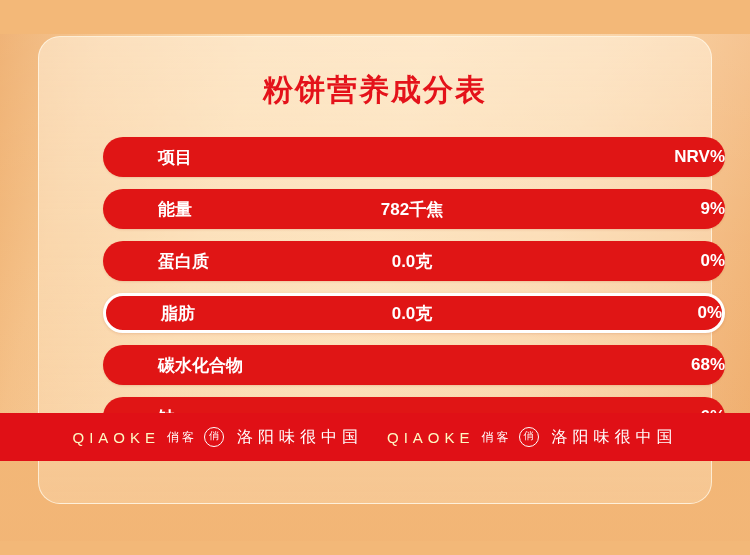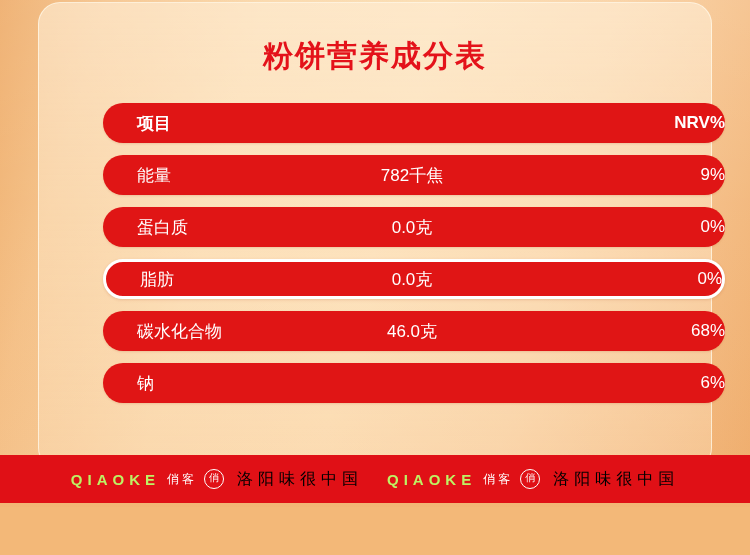--- a/index.html
+++ b/index.html
@@ -10,36 +10,37 @@
     width: 750px;
     height: 555px;
     overflow: hidden;
     font-family: "Liberation Sans", "DejaVu Sans", sans-serif;
     background: #f3b878;
   }
 
   .page {
     position: relative;
     width: 750px;
-    height: 503px;
+    height: 427px;
     background: linear-gradient(100deg,
         #f0ad6b 0%,
         #f6c78f 14%,
         #fbd9ab 34%,
         #fbd8a8 56%,
         #f8cb96 76%,
         #f2b madeup 0%);
     background: linear-gradient(105deg,
         #eeab68 0%,
         #f5c289 12%,
         #fad6a6 30%,
         #fbdbae 50%,
         #f9d0a0 70%,
         #f4bc83 88%,
         #efae6d 100%);
+    margin-top: 34px;
   }
 
   
   .page::before {
     content: "";
     position: absolute;
     left: 0; right: 0; top: 0; height: 507px;
     background: linear-gradient(180deg,
         rgba(255,255,255,0.10) 0%,
         rgba(255,255,255,0.02) 40%,
@@ -99,27 +100,27 @@
   .row:last-child { margin-bottom: 0; }
 
   .row.highlight {
     border: 3px solid #ffffff;
     box-shadow: 0 1px 3px rgba(180,80,40,0.22);
   }
 
   .cell {
     color: #ffffff;
     font-size: 17px;
-    font-weight: normal;
+    font-weight: bold;
     white-space: nowrap;
   }
 
   .c-name {
     position: absolute;
-    left: 34px;
+    left: 55px;
     text-align: left;
   }
   .c-amount {
     position: absolute;
     left: 0;
     right: 0;
     text-align: center;
     margin-left: -4px;
   }
   .c-nrv {
@@ -151,45 +152,45 @@
     gap: 24px;
     white-space: nowrap;
   }
   .brand-unit {
     display: flex;
     align-items: center;
     gap: 7px;
     white-space: nowrap;
   }
   .brand-latin {
-    color: #bef264;
+    color: #fef9c3;
     font-size: 15px;
     letter-spacing: 5px;
-    font-weight: bold;
+    font-weight: normal;
   }
   .brand-cn {
     color: #ffffff;
     font-size: 12px;
     letter-spacing: 3px;
     font-weight: normal;
   }
   .brand-mark {
     width: 18px;
     height: 18px;
     border-radius: 50%;
     border: 1.4px solid #ffffff;
     color: #ffffff;
     font-size: 10px;
     line-height: 16px;
     text-align: center;
     display: inline-block;
     flex: none;
   }
   .brand-slogan {
-    color: #000000;
+    color: #ffffff;
     font-size: 16px;
     letter-spacing: 5px;
     margin-left: 6px;
   }
 </style>
 </head>
 <body>
 
 <div class="page">
 
@@ -217,21 +218,20 @@
       </div>
 
       <div class="row highlight">
         <span class="cell c-name">脂肪</span>
         <span class="cell c-amount">0.0克</span>
         <span class="cell c-nrv">0%</span>
       </div>
 
       <div class="row">
         <span class="cell c-name">碳水化合物</span>
-        <span class="cell c-amount">46.0克</span>
         <span class="cell c-nrv">68%</span>
       </div>
 
       <div class="row">
         <span class="cell c-name">钠</span>
         <span class="cell c-nrv">6%</span>
       </div>
 
     </div>
   </div>

